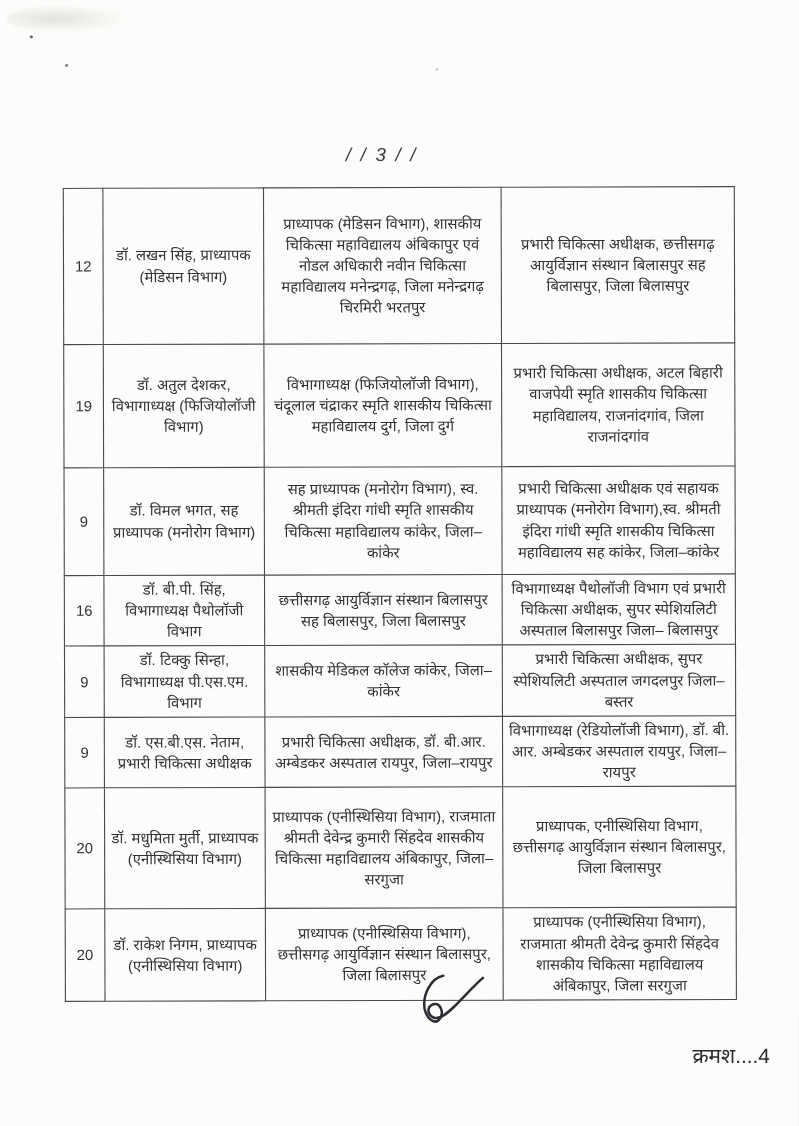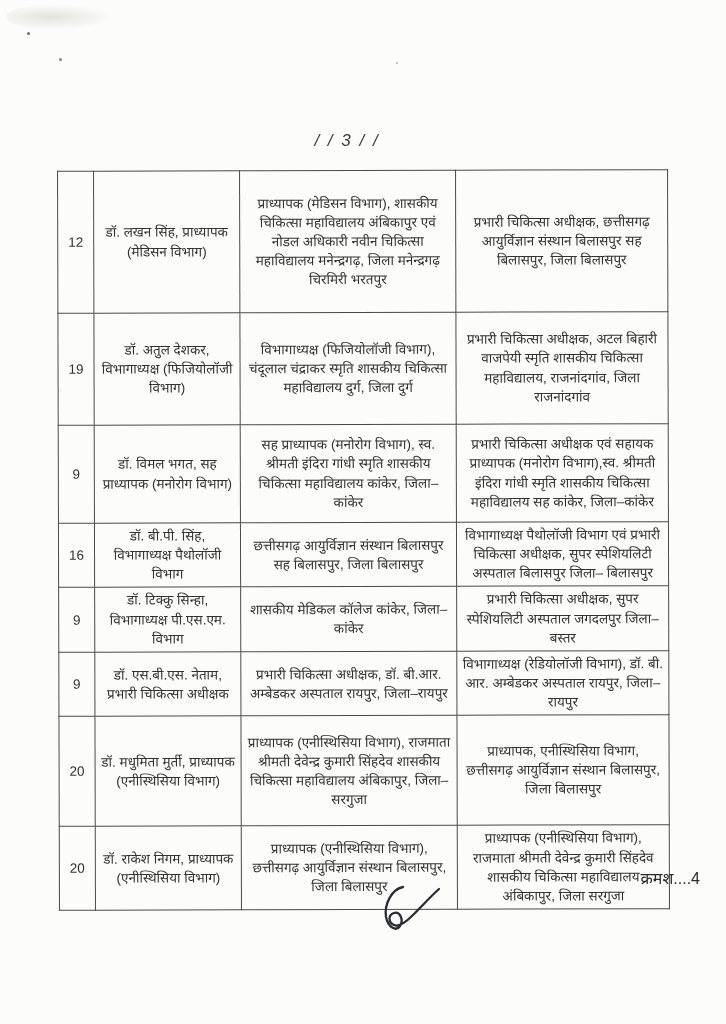--- a/index.html
+++ b/index.html
@@ -68,22 +68,22 @@
   .doc-table tr:nth-child(4) { height: 63px;  }
   .doc-table tr:nth-child(5) { height: 58px;  }
   .doc-table tr:nth-child(6) { height: 59px;  }
   .doc-table tr:nth-child(7) { height: 110px; }
   .doc-table tr:nth-child(8) { height: 78px;  }
 
   .cell-sn { font-size: 14px; color: #2e2e2e; }
 
   .footer-note {
     position: absolute;
-    top: 867px; right: 26px;
-    font-size: 16px;
+    top: 946px; right: 26px;
+    font-size: 19px;
     color: #2c2c2c;
   }
 
   .signature {
     position: absolute;
     left: 381px; top: 882px;
     width: 66px; height: 58px;
   }
 </style>
 </head>

